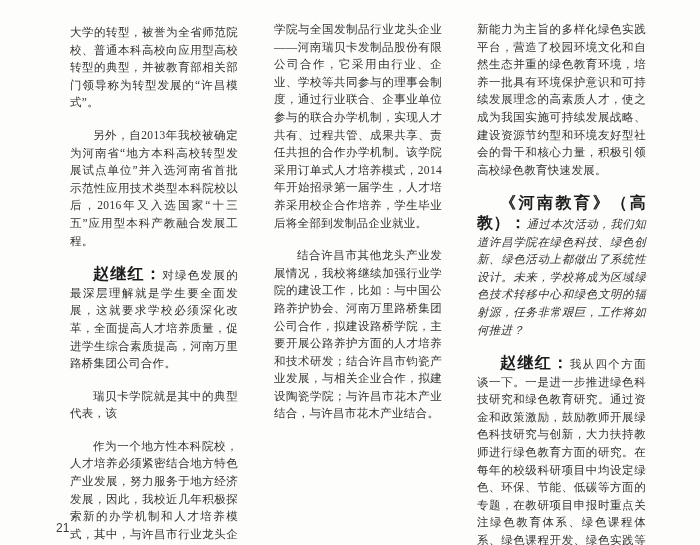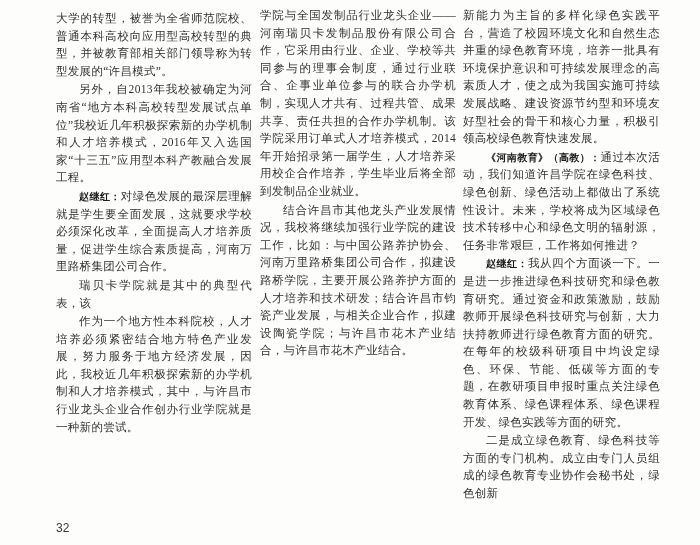--- a/index.html
+++ b/index.html
@@ -19,47 +19,47 @@
   .col {
     position: absolute;
     text-align: justify;
     font-size: 11.5px;
     line-height: 17.6px;
     letter-spacing: 0.3px;
   }
   .col-left  { left: 55px;  top: 9px;  width: 198px; }
   .col-mid   { left: 259px; top: 6px;  width: 198px; }
   .col-right { left: 462px; top: 6px;  width: 199px; }
-  .col p { margin: 1px; }
+  .col p { margin: 15px; }
   .indent { text-indent: 2em; }
   .sec-gap { margin-top: 10px; }
   .qa-label {
     font-weight: 700;
     font-family: "Liberation Sans", "DejaVu Sans", sans-serif;
-    font-size: 10px;
+    font-size: 16px;
     color: #1d1d1d;
   }
-  .q-text { }
+  .q-text { font-style: italic; }
   .page-number {
     position: absolute;
     left: 56px;
     top: 521px;
     font-size: 12px;
     color: #3c3c3c;
     font-family: "Liberation Sans", "DejaVu Sans", sans-serif;
   }
 </style>
 </head>
 <body>
 
 <div class="page">
 
   <div class="col col-left">
     <p>大学的转型，被誉为全省师范院校、普通本科高校向应用型高校转型的典型，并被教育部相关部门领导称为转型发展的“许昌模式”。</p>
-    <p class="indent">另外，自2013年我校被确定为河南省“地方本科高校转型发展试点单位”我校近几年积极探索新的办学机制和人才培养模式，2016年又入选国家“十三五”应用型本科产教融合发展工程。</p>
+    <p class="indent">另外，自2013年我校被确定为河南省“地方本科高校转型发展试点单位”并入选河南省首批示范性应用技术类型本科院校以后，2016年又入选国家“十三五”应用型本科产教融合发展工程。</p>
     <p class="indent sec-gap">
       <span class="qa-label">赵继红：</span><span>对绿色发展的最深层理解就是学生要全面发展，这就要求学校必须深化改革，全面提高人才培养质量，促进学生综合素质提高，河南万里路桥集团公司合作。</span>
     </p>
     <p class="indent">瑞贝卡学院就是其中的典型代表，该</p>
     <p class="indent">作为一个地方性本科院校，人才培养必须紧密结合地方特色产业发展，努力服务于地方经济发展，因此，我校近几年积极探索新的办学机制和人才培养模式，其中，与许昌市行业龙头企业合作创办行业学院就是一种新的尝试。</p>
   </div>
 
   <div class="col col-mid">
     <p>学院与全国发制品行业龙头企业——河南瑞贝卡发制品股份有限公司合作，它采用由行业、企业、学校等共同参与的理事会制度，通过行业联合、企事业单位参与的联合办学机制，实现人才共有、过程共管、成果共享、责任共担的合作办学机制。该学院采用订单式人才培养模式，2014年开始招录第一届学生，人才培养采用校企合作培养，学生毕业后将全部到发制品企业就业。</p>
     <p class="indent">结合许昌市其他龙头产业发展情况，我校将继续加强行业学院的建设工作，比如：与中国公路养护协会、河南万里路桥集团公司合作，拟建设路桥学院，主要开展公路养护方面的人才培养和技术研发；结合许昌市钧瓷产业发展，与相关企业合作，拟建设陶瓷学院；与许昌市花木产业结合，与许昌市花木产业结合。</p>
@@ -69,15 +69,15 @@
     <p>新能力为主旨的多样化绿色实践平台，营造了校园环境文化和自然生态并重的绿色教育环境，培养一批具有环境保护意识和可持续发展理念的高素质人才，使之成为我国实施可持续发展战略、建设资源节约型和环境友好型社会的骨干和核心力量，积极引领高校绿色教育快速发展。</p>
     <p class="indent sec-gap">
       <span class="qa-label">《河南教育》（高教）：</span><span class="q-text">通过本次活动，我们知道许昌学院在绿色科技、绿色创新、绿色活动上都做出了系统性设计。未来，学校将成为区域绿色技术转移中心和绿色文明的辐射源，任务非常艰巨，工作将如何推进？</span>
     </p>
     <p class="indent sec-gap">
       <span class="qa-label">赵继红：</span><span>我从四个方面谈一下。一是进一步推进绿色科技研究和绿色教育研究。通过资金和政策激励，鼓励教师开展绿色科技研究与创新，大力扶持教师进行绿色教育方面的研究。在每年的校级科研项目中均设定绿色、环保、节能、低碳等方面的专题，在教研项目申报时重点关注绿色教育体系、绿色课程体系、绿色课程开发、绿色实践等方面的研究。</span>
     </p>
     <p class="indent">二是成立绿色教育、绿色科技等方面的专门机构。成立由专门人员组成的绿色教育专业协作会秘书处，绿色创新</p>
   </div>
 
-  <div class="page-number">32</div>
+  <div class="page-number">21</div>
 
 </div>
 
 </body></html>

